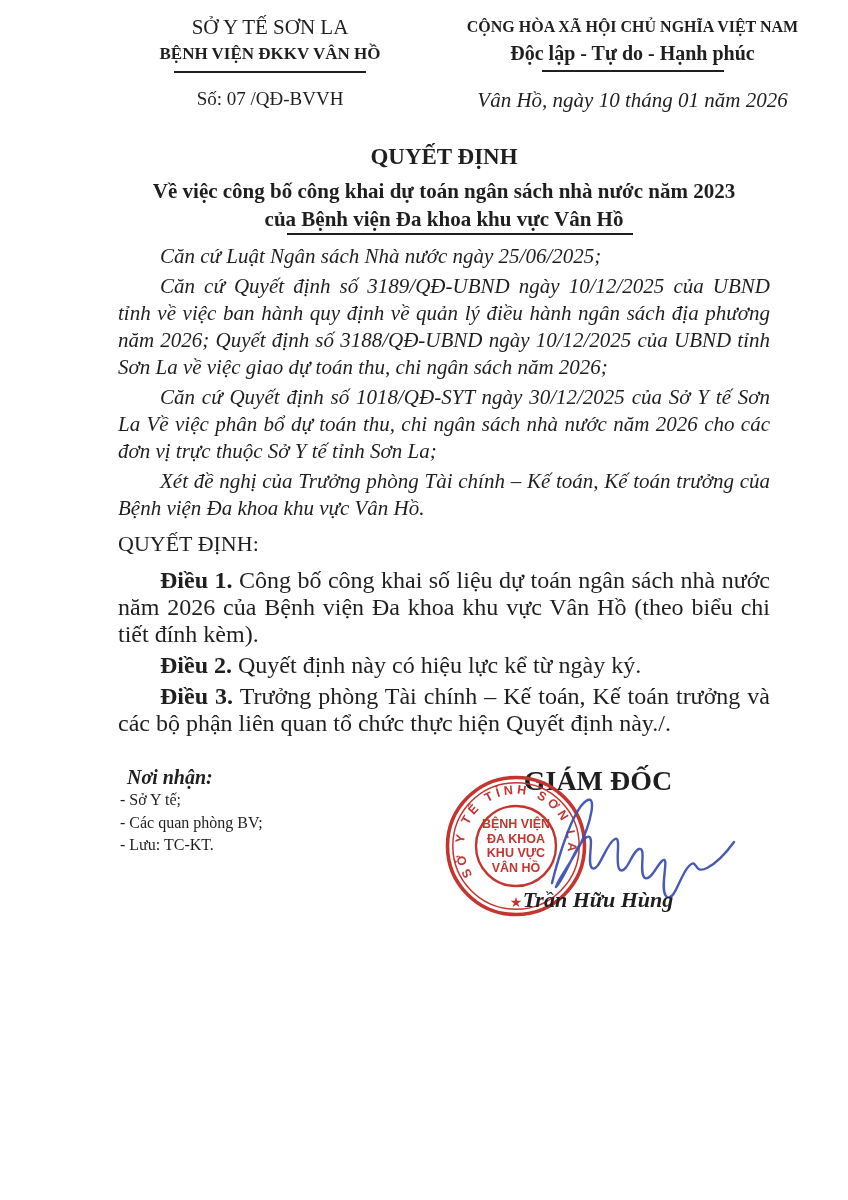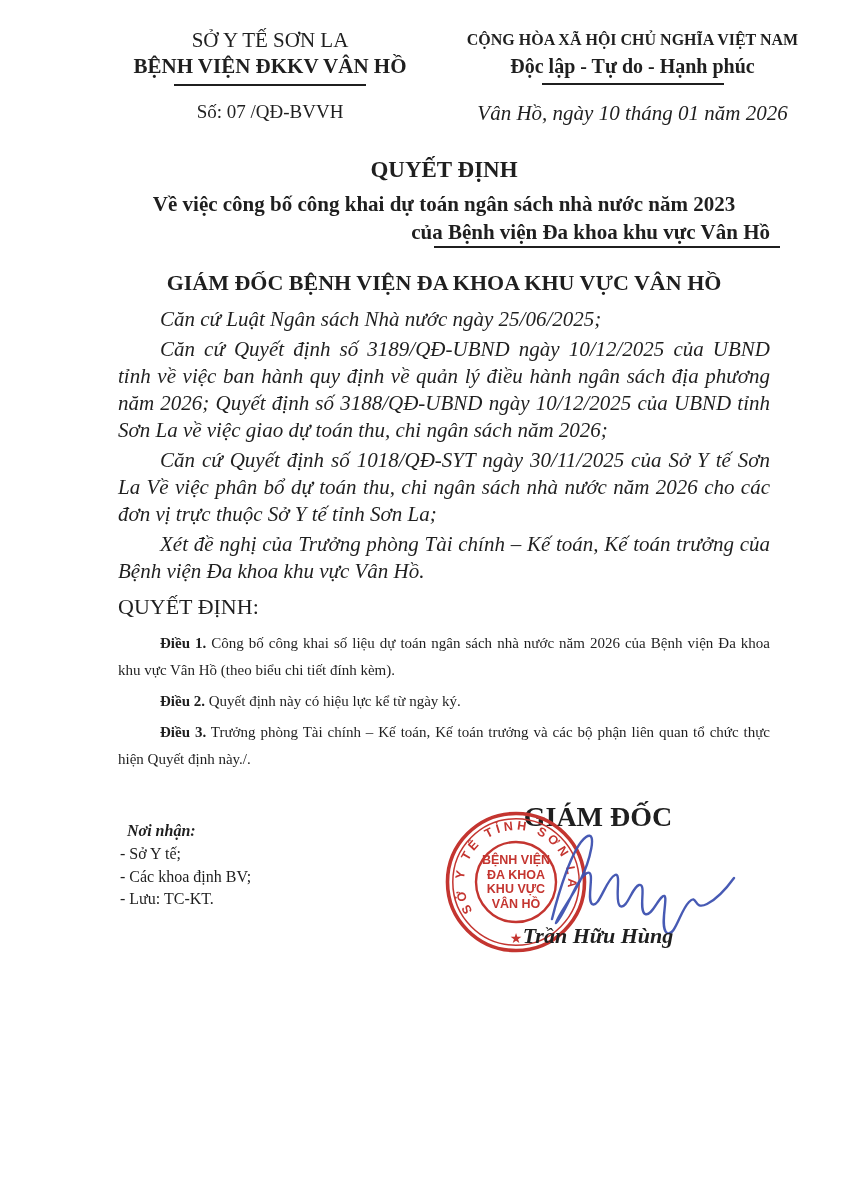--- a/index.html
+++ b/index.html
@@ -1,53 +1,53 @@
 <!DOCTYPE html>
 <html><head>
 <meta charset="utf-8">
 <style>
   * { margin: 0; padding: 0; box-sizing: border-box; }
   html, body { background: #ffffff; }
   body { width: 848px; height: 1200px; font-family: "Liberation Serif", "DejaVu Serif", serif; color: #1f1f1f; }
-  .page { position: relative; width: 848px; height: 1200px; background: #ffffff; overflow: hidden; padding-top: 27px; }
+  .page { position: relative; width: 848px; height: 1200px; background: #ffffff; overflow: hidden; padding-top: 14px; }
 
   
   .header-row { display: flex; }
   .hdr-left  { width: 290px; margin-left: 125px; text-align: center; }
   .hdr-right { width: 385px; margin-left: 25px; text-align: center; }
   .hdr-line1 { font-size: 21px; line-height: 26px; }
-  .hdr-left .hdr-line2  { font-size: 21px; line-height: 27px; font-weight: bold; }
+  .hdr-left .hdr-line2  { font-size: 17px; line-height: 27px; font-weight: bold; }
   .hdr-right .hdr-line1 { font-size: 16px; line-height: 26px; font-weight: bold; }
   .hdr-right .hdr-line2 { font-size: 20px; line-height: 26px; font-weight: bold; }
   .hdr-rule { height: 0; border-bottom: 2px solid #1f1f1f; margin: 4px auto 0 auto; }
   .rule-left  { width: 192px; }
   .rule-right { width: 182px; }
   .meta-row { display: flex; margin-top: 15px; }
   .doc-number { width: 290px; margin-left: 125px; text-align: center; font-size: 19px; }
   .date-line  { width: 385px; margin-left: 25px; text-align: center; font-size: 21px; font-style: italic; }
 
   
   .doc-body { margin-left: 118px; margin-right: 78px; }
   .doc-title { text-align: center; margin-top: 30px; font-size: 23px; font-weight: bold; line-height: 28px; }
   .doc-subject1 { text-align: center; margin-top: 7px; font-size: 21px; font-weight: bold; line-height: 27px; }
-  .doc-subject2 { text-align: right; font-size: 21px; font-weight: bold; line-height: 29px; font-family: Liberation Serif, serif; }
+  .doc-subject2 { text-align: center; font-size: 21px; font-weight: bold; line-height: 29px; font-family: Liberation Serif, serif; }
   .doc-subject2 .u-part { border-bottom: 2px solid #1f1f1f; padding: 0 10px 2px 14px; margin: 0 -10px 0 -14px; }
   .doc-issuer { text-align: center; margin-top: 22px; font-size: 22px; font-weight: bold; line-height: 28px; }
 
   .preamble { margin-top: 9px; }
   .preamble p { font-size: 21px; font-style: italic; line-height: 27px; text-align: justify; text-indent: 42px; margin-top: 3px; }
   .decision-heading { margin-top: 8px; font-size: 22px; font-weight: normal; line-height: 28px; }
   .articles { margin-top: 9px; }
-  .articles p { font-size: 15px; line-height: 27px; text-align: justify; text-indent: 42px; margin-top: 4px; }
+  .articles p { font-size: 24px; line-height: 27px; text-align: justify; text-indent: 42px; margin-top: 4px; }
   .articles b { font-weight: bold; }
 
   
   .doc-footer { position: relative; margin-top: 28px; height: 360px; }
   .recipients { position: absolute; left: 2px; top: 0; }
-  .recipients-heading { font-size: 16px; font-weight: bold; font-style: italic; padding-left: 7px; line-height: 24px; margin-top: 18px; }
+  .recipients-heading { font-size: 20px; font-weight: bold; font-style: italic; padding-left: 7px; line-height: 24px; }
   .recipients-item { font-size: 16px; line-height: 22.5px; }
   .sig-role { position: absolute; left: 370px; top: 0; width: 220px; text-align: center; font-size: 28px; font-weight: bold; }
   .sig-name { position: absolute; left: 360px; top: 122px; width: 240px; text-align: center; font-size: 22px; font-weight: bold; font-style: italic; }
   .stamp-svg { position: absolute; left: 325px; top: 8px; }
   .signature-svg { position: absolute; left: 412px; top: 14px; }
 </style>
 </head>
 <body>
 
 <div class="page">
@@ -67,42 +67,41 @@
 
   <div class="meta-row">
     <div class="doc-number">Số: 07 /QĐ-BVVH</div>
     <div class="date-line">Vân Hồ, ngày 10 tháng 01 năm 2026</div>
   </div>
 
   <div class="doc-body">
     <div class="doc-title">QUYẾT ĐỊNH</div>
     <div class="doc-subject1">Về việc công bố công khai dự toán ngân sách nhà nước năm 2023</div>
     <div class="doc-subject2"><span>của </span><span class="u-part">Bệnh viện Đa khoa khu vực Vân Hồ</span></div>
-    <div class="doc-issuer">GIÁM ĐỐC BỆNH VIỆN ĐA KHOA KHU VỰC VÂN HỒ</div>
 
     <div class="preamble">
       <p>Căn cứ Luật Ngân sách Nhà nước ngày 25/06/2025;</p>
       <p>Căn cứ Quyết định số 3189/QĐ-UBND ngày 10/12/2025 của UBND tỉnh về việc ban hành quy định về quản lý điều hành ngân sách địa phương năm 2026; Quyết định số 3188/QĐ-UBND ngày 10/12/2025 của UBND tỉnh Sơn La về việc giao dự toán thu, chi ngân sách năm 2026;</p>
-      <p>Căn cứ Quyết định số 1018/QĐ-SYT ngày 30/11/2025 của Sở Y tế Sơn La Về việc phân bổ dự toán thu, chi ngân sách nhà nước năm 2026 cho các đơn vị trực thuộc Sở Y tế tỉnh Sơn La;</p>
+      <p>Căn cứ Quyết định số 1018/QĐ-SYT ngày 30/12/2025 của Sở Y tế Sơn La Về việc phân bổ dự toán thu, chi ngân sách nhà nước năm 2026 cho các đơn vị trực thuộc Sở Y tế tỉnh Sơn La;</p>
       <p>Xét đề nghị của Trưởng phòng Tài chính – Kế toán, Kế toán trưởng của Bệnh viện Đa khoa khu vực Vân Hồ.</p>
     </div>
 
     <div class="decision-heading">QUYẾT ĐỊNH:</div>
 
     <div class="articles">
       <p><b>Điều 1.</b> <span>Công bố công khai số liệu dự toán ngân sách nhà nước năm 2026 của Bệnh viện Đa khoa khu vực Vân Hồ (theo biểu chi tiết đính kèm).</span></p>
       <p><b>Điều 2.</b> <span>Quyết định này có hiệu lực kể từ ngày ký.</span></p>
       <p><b>Điều 3.</b> <span>Trưởng phòng Tài chính – Kế toán, Kế toán trưởng và các bộ phận liên quan tổ chức thực hiện Quyết định này./.</span></p>
     </div>
 
     <div class="doc-footer">
       <div class="recipients">
         <div class="recipients-heading">Nơi nhận:</div>
         <div class="recipients-item">- Sở Y tế;</div>
-        <div class="recipients-item">- Các khoa định BV;</div>
+        <div class="recipients-item">- Các quan phòng BV;</div>
         <div class="recipients-item">- Lưu: TC-KT.</div>
       </div>
 
       <div class="sig-role">GIÁM ĐỐC</div>
 
       <svg class="stamp-svg" width="146" height="146" viewBox="0 0 146 146" xmlns="http://www.w3.org/2000/svg">
         <g fill="none" stroke="#c43530">
           <circle cx="73" cy="73" r="68.5" stroke-width="3.6"></circle>
           <circle cx="73" cy="73" r="63.2" stroke-width="1.5"></circle>
           <circle cx="73" cy="73" r="40" stroke-width="2.4"></circle>

